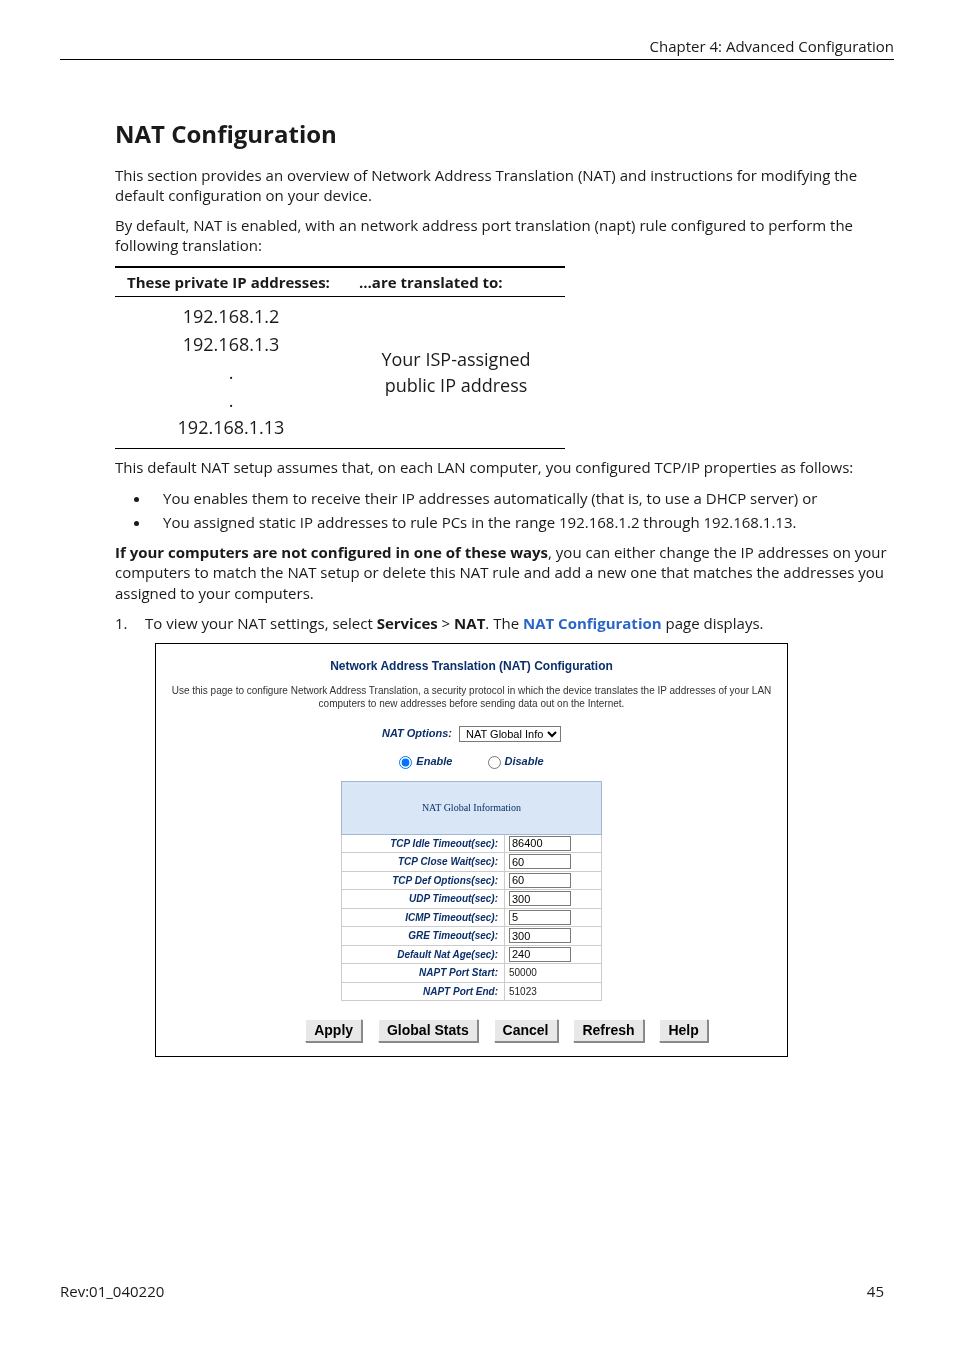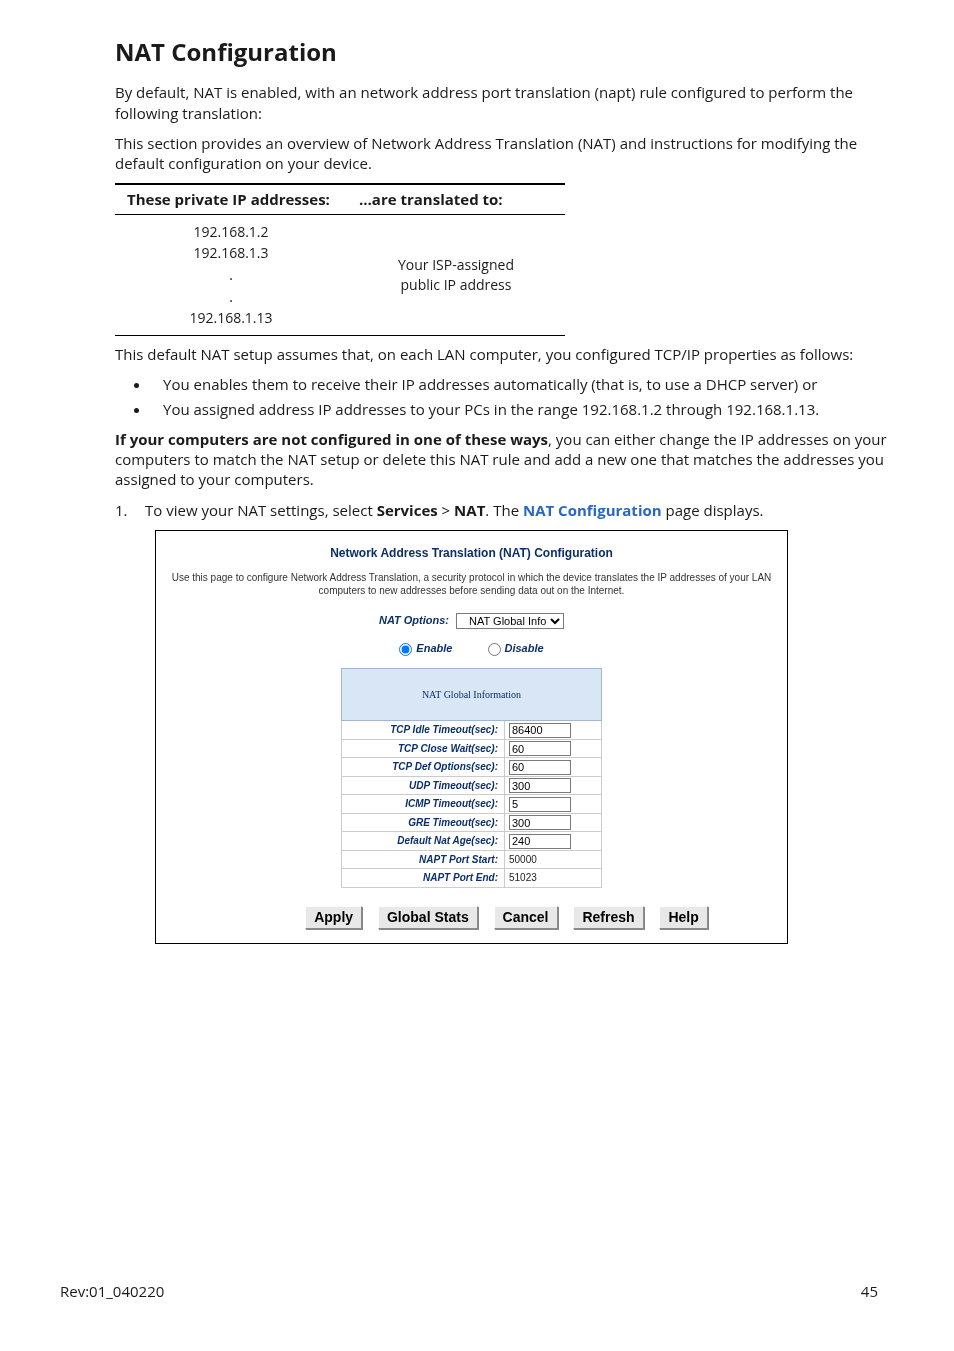--- a/index.html
+++ b/index.html
@@ -46,21 +46,21 @@
   table.translate th {
     text-align: left;
     font-weight: 700;
     font-size: 15px;
     padding: 4px 6px 4px 12px;
     border-top: 2px solid #000;
     border-bottom: 1px solid #000;
   }
   table.translate td {
     padding: 2px 6px;
-    font-size: 14px;
+    font-size: 18px;
     vertical-align: middle;
   }
   table.translate td.left-ips {
     text-align: center;
     width: 220px;
     padding-top: 6px;
     padding-bottom: 6px;
   }
   table.translate td.left-ips .ip-line {
     line-height: 1.55;
@@ -135,21 +135,21 @@
     margin-right: 4px;
     text-align: right;
   }
   .ui-select {
     font-family: Arial, sans-serif;
     font-size: 11px;
     border: 1px solid #7a7a7a;
     background: #fff;
     height: 16px;
     vertical-align: middle;
-    padding-left: 8px;
+    padding-left: 2px;
   }
   .radio-row {
     text-align: center;
     font-family: Verdana, Arial, sans-serif;
     font-size: 11px;
     margin-bottom: 12px;
   }
   .radio-row .rlbl {
     font-style: italic;
     font-weight: 700;
@@ -219,36 +219,37 @@
     padding: 1px 8px;
     margin-right: 12px;
     box-shadow: 1px 1px 0 #888;
     cursor: pointer;
   }
 
   .footer {
     position: absolute;
     bottom: 50px;
     left: 60px;
-    right: 76px;
+    right: 70px;
     display: flex;
     justify-content: space-between;
     font-size: 15px;
   }
 </style>
 </head>
 <body>
 
 <div class="page">
+  <div class="header-line">Chapter 4: Advanced Configuration</div>
 
   <div class="content">
     <h1 class="section-title">NAT Configuration</h1>
 
+    <p class="body">This section provides an overview of Network Address Translation (NAT) and instructions for modifying the default configuration on your device.</p>
     <p class="body">By default, NAT is enabled, with an network address port translation (napt) rule configured to perform the following translation:</p>
-    <p class="body">This section provides an overview of Network Address Translation (NAT) and instructions for modifying the default configuration on your device.</p>
 
     <table class="translate">
       <tbody>
           <tr>
         <th>These private IP addresses:</th>
         <th>…are translated to:</th>
       </tr>
       <tr class="last">
         <td class="left-ips">
           <div class="ip-line">192.168.1.2</div>
@@ -262,21 +263,21 @@
           <span>public IP address</span>
         </td>
       </tr>
     </tbody>
       </table>
 
     <p class="body">This default NAT setup assumes that, on each LAN computer, you configured TCP/IP properties as follows:</p>
 
     <ul class="bullets">
       <li>You enables them to receive their IP addresses automatically (that is, to use a DHCP server) or</li>
-      <li>You assigned address IP addresses to your PCs in the range 192.168.1.2 through 192.168.1.13.</li>
+      <li>You assigned static IP addresses to rule PCs in the range 192.168.1.2 through 192.168.1.13.</li>
     </ul>
 
     <p class="body">
       <span class="strong">If your computers are not configured in one of these ways</span><span>, you can either change the IP addresses on your computers to match the NAT setup or delete this NAT rule and add a new one that matches the addresses you assigned to your computers.</span>
     </p>
 
 
     <div class="ordered-row">
       <div class="num">1.</div>
       <div>

